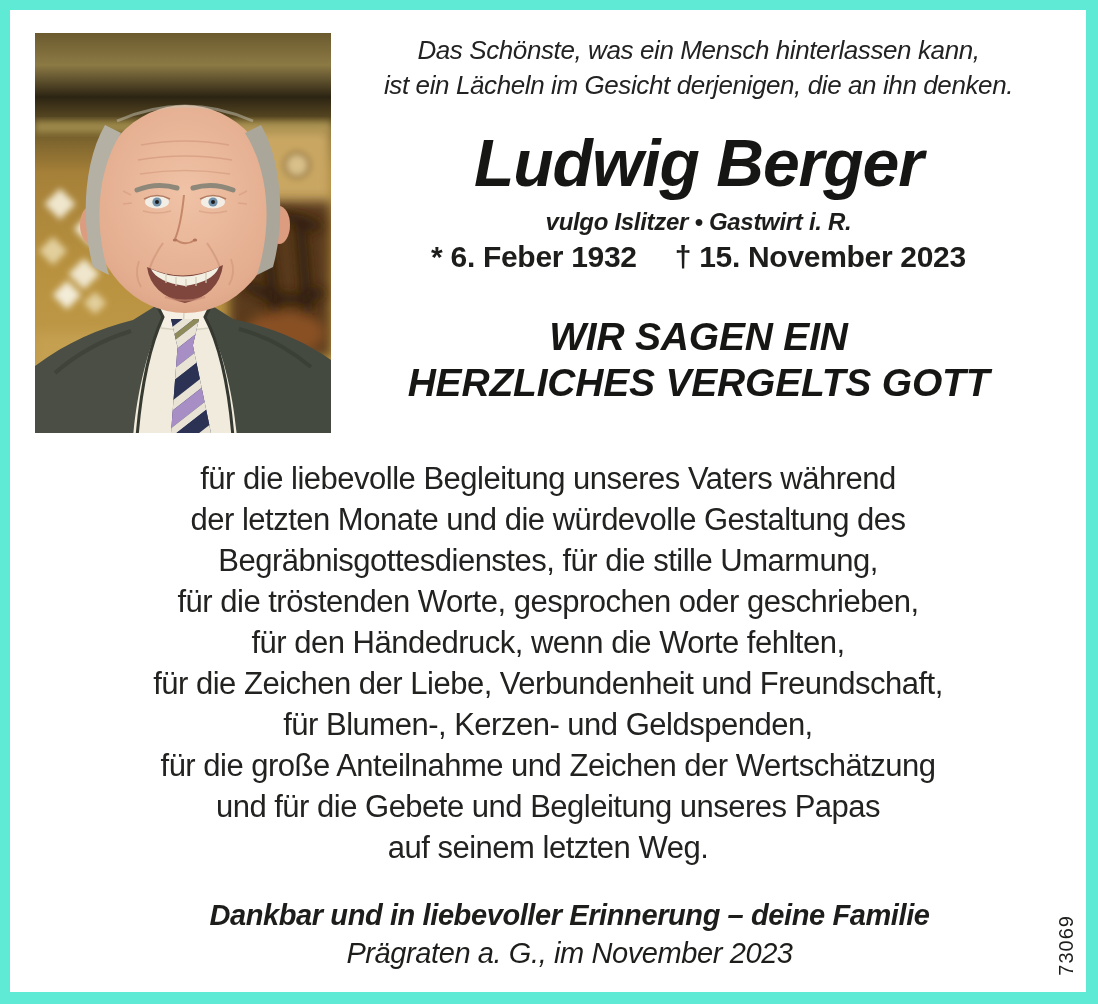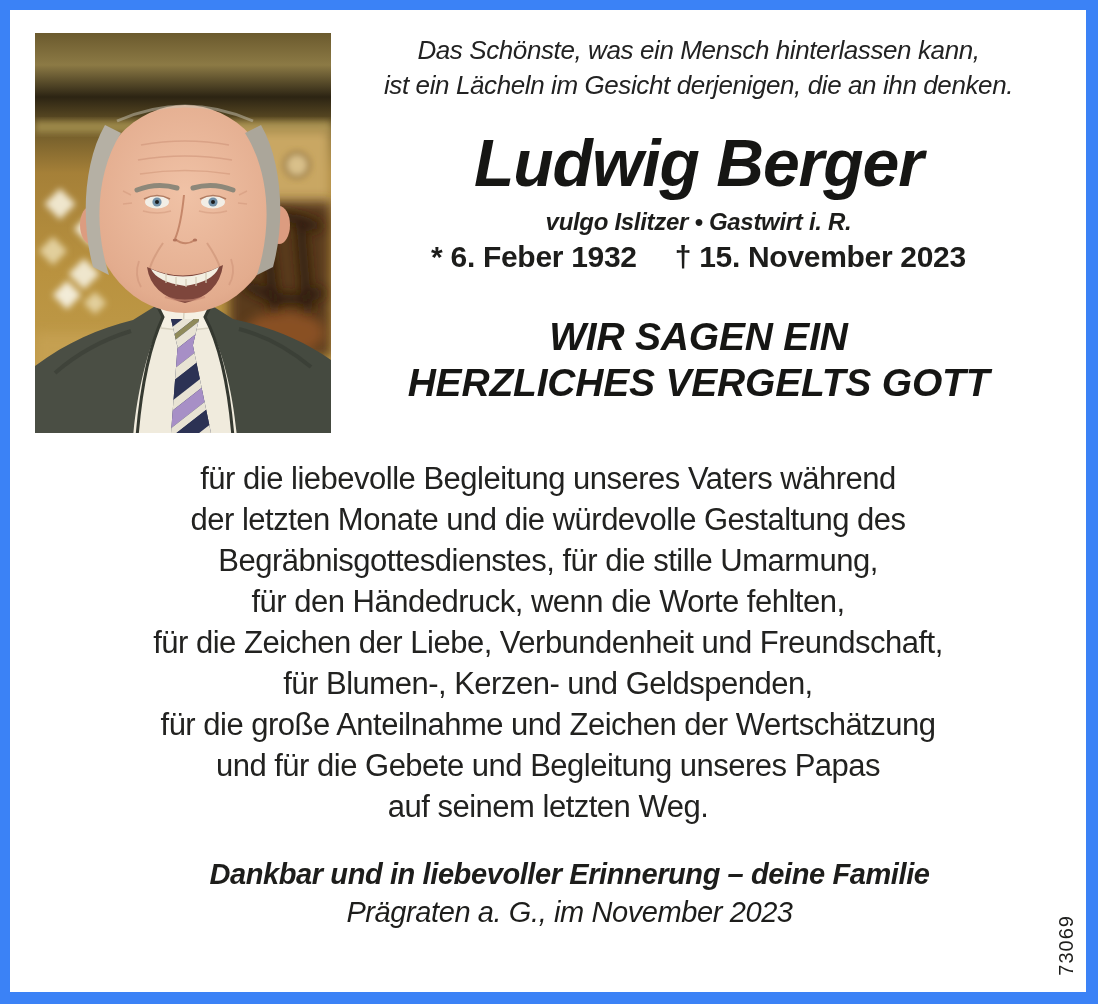--- a/index.html
+++ b/index.html
@@ -1,19 +1,19 @@
 <!DOCTYPE html>
 <html><head>
 <meta charset="utf-8">
 <style>
   html,body{margin:0;padding:0;background:#555;}
   *{box-sizing:border-box;}
   .frame{
     width:1098px;height:1004px;
-    background:#3b82f6;
+    background:#5eead4;
     padding:10px 12px 12px 10px;
     font-family:"Liberation Sans",sans-serif;
     color:#1d1d1b;
   }
   .sheet{
     position:relative;
     width:100%;height:100%;
     background:#fff;
     overflow:hidden;
   }
@@ -261,20 +261,21 @@
           <div>WIR SAGEN EIN</div>
           <div>HERZLICHES VERGELTS GOTT</div>
         </div>
       </div>
     </div>
 
     <div class="body-text">
       <div>für die liebevolle Begleitung unseres Vaters während</div>
       <div>der letzten Monate und die würdevolle Gestaltung des</div>
       <div>Begräbnisgottesdienstes, für die stille Umarmung,</div>
+      <div>für die tröstenden Worte, gesprochen oder geschrieben,</div>
       <div>für den Händedruck, wenn die Worte fehlten,</div>
       <div>für die Zeichen der Liebe, Verbundenheit und Freundschaft,</div>
       <div>für Blumen-, Kerzen- und Geldspenden,</div>
       <div>für die große Anteilnahme und Zeichen der Wertschätzung</div>
       <div>und für die Gebete und Begleitung unseres Papas</div>
       <div>auf seinem letzten Weg.</div>
     </div>
 
     <div class="closing">
       <div class="closing-family">Dankbar und in liebevoller Erinnerung – deine Familie</div>

